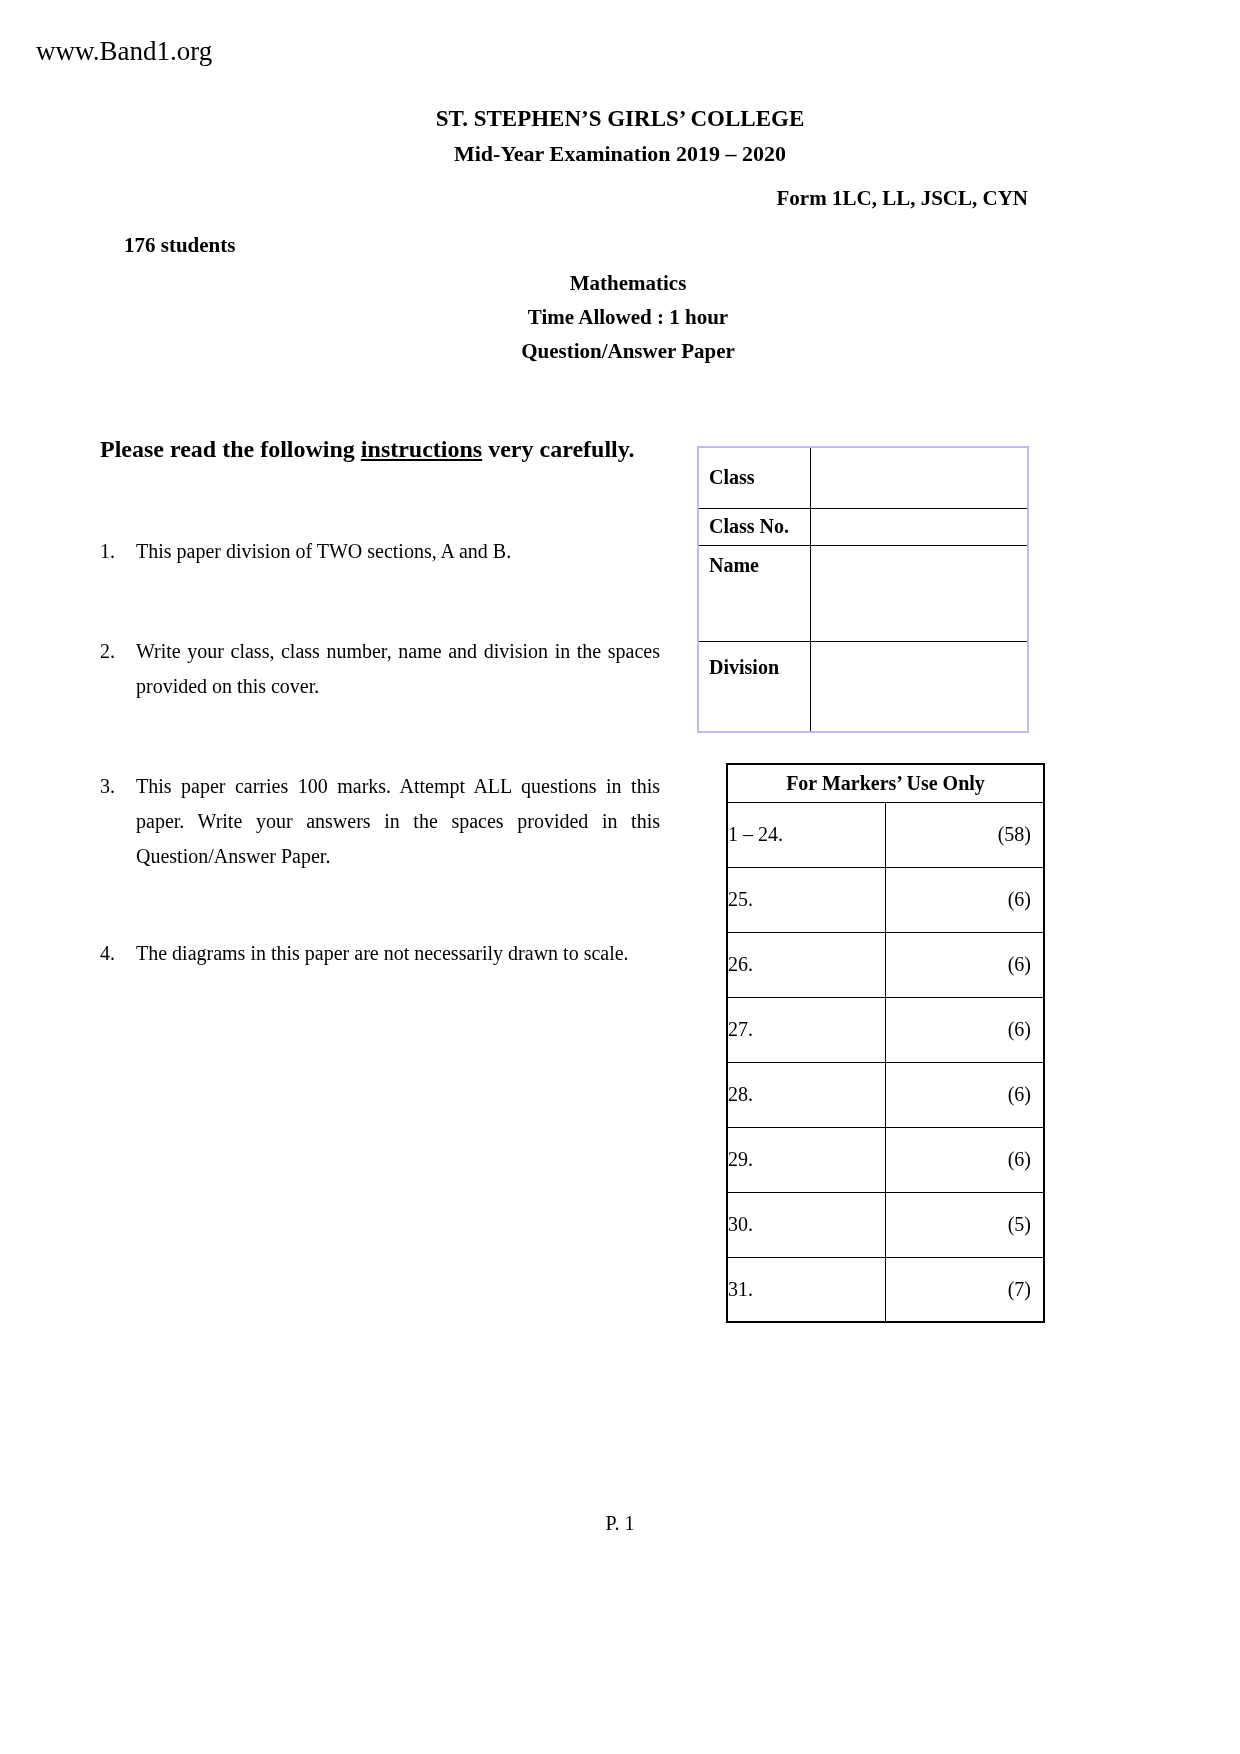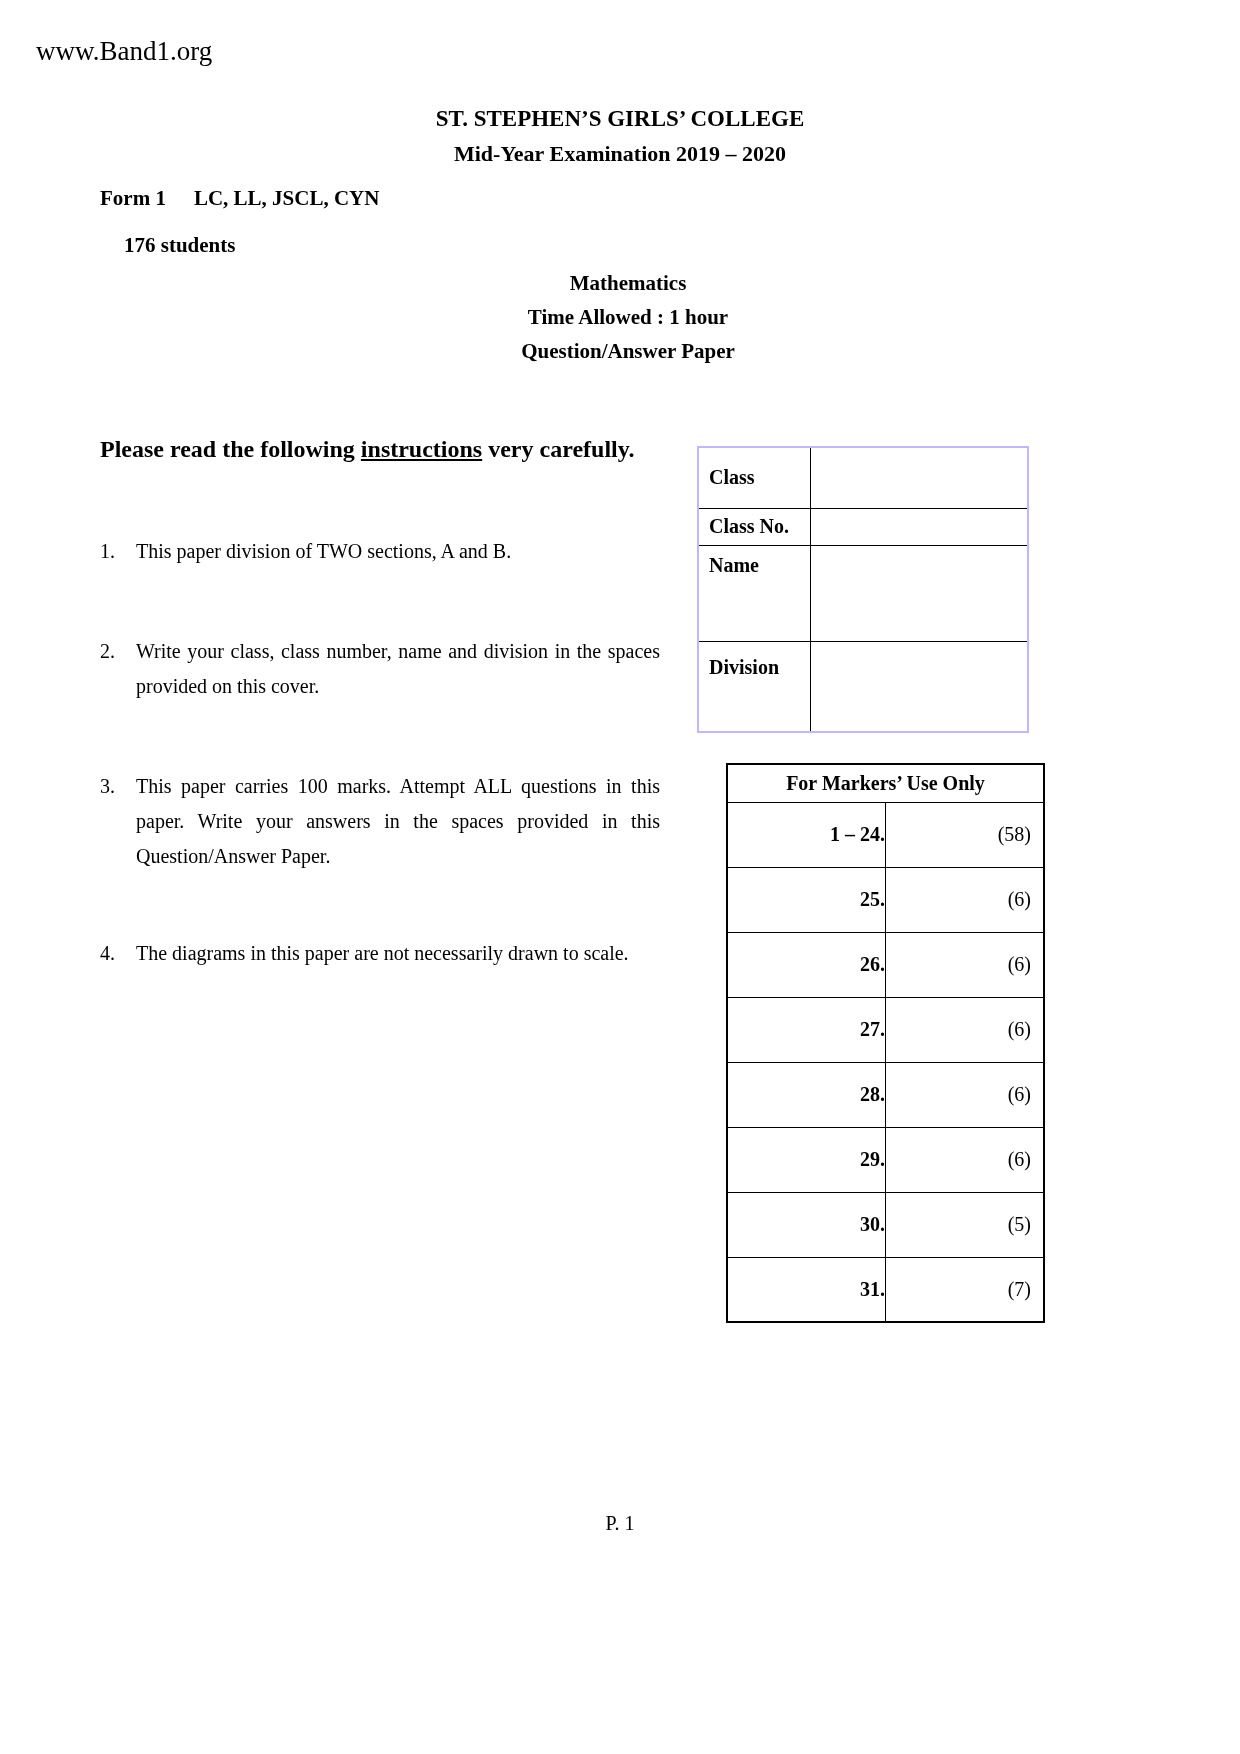--- a/index.html
+++ b/index.html
@@ -22,22 +22,22 @@
     margin-top: 12px;
   }
   .center-line { position: absolute; left: 0; width: 100%; text-align: center; }
   .school-title   { top: 106px; font-size: 23px; font-weight: bold; }
   .exam-title     { top: 141px; font-size: 22px; font-weight: bold; }
   .form-row {
     position: absolute;
     left: 100px; top: 186px;
     width: 928px;
     display: flex;
-    justify-content: flex-start;
-    font-size: 21px; font-weight: bold; gap: 28px;
+    justify-content: flex-end;
+    font-size: 21px; font-weight: bold;
   }
   .students-line { position: absolute; left: 100px; top: 233px; font-size: 21px; font-weight: bold; margin-left: 24px; }
   .subject-block {
     position: absolute; left: 8px; top: 266px; width: 100%;
     text-align: center; font-size: 21px; font-weight: bold; line-height: 34px;
   }
   .intro-line {
     position: absolute; left: 100px; top: 436px;
     font-size: 24px; font-weight: bold;
   }
@@ -80,21 +80,21 @@
     width: 319px;
     border: 2px solid #000;
     table-layout: fixed;
   }
   .markers-table td { border: 1px solid #000; font-size: 20px; }
   .markers-table .head td {
     height: 38px; text-align: center; vertical-align: middle;
     font-weight: bold;
   }
   .markers-table .mrow td { height: 65px; vertical-align: middle; }
-  .markers-table .mrow td.mlbl { width: 96px; text-align: right; font-weight: bold; }
+  .markers-table .mrow td.mlbl { width: 96px; text-align: left; font-weight: normal; }
   .markers-table .mrow td.mval { width: 234px; text-align: right; padding-right: 12px; }
 
   .footer-page {
     position: absolute; left: 0; top: 1512px; width: 100%;
     text-align: center; font-size: 20px;
   }
 </style>
 </head>
 <body>
 

